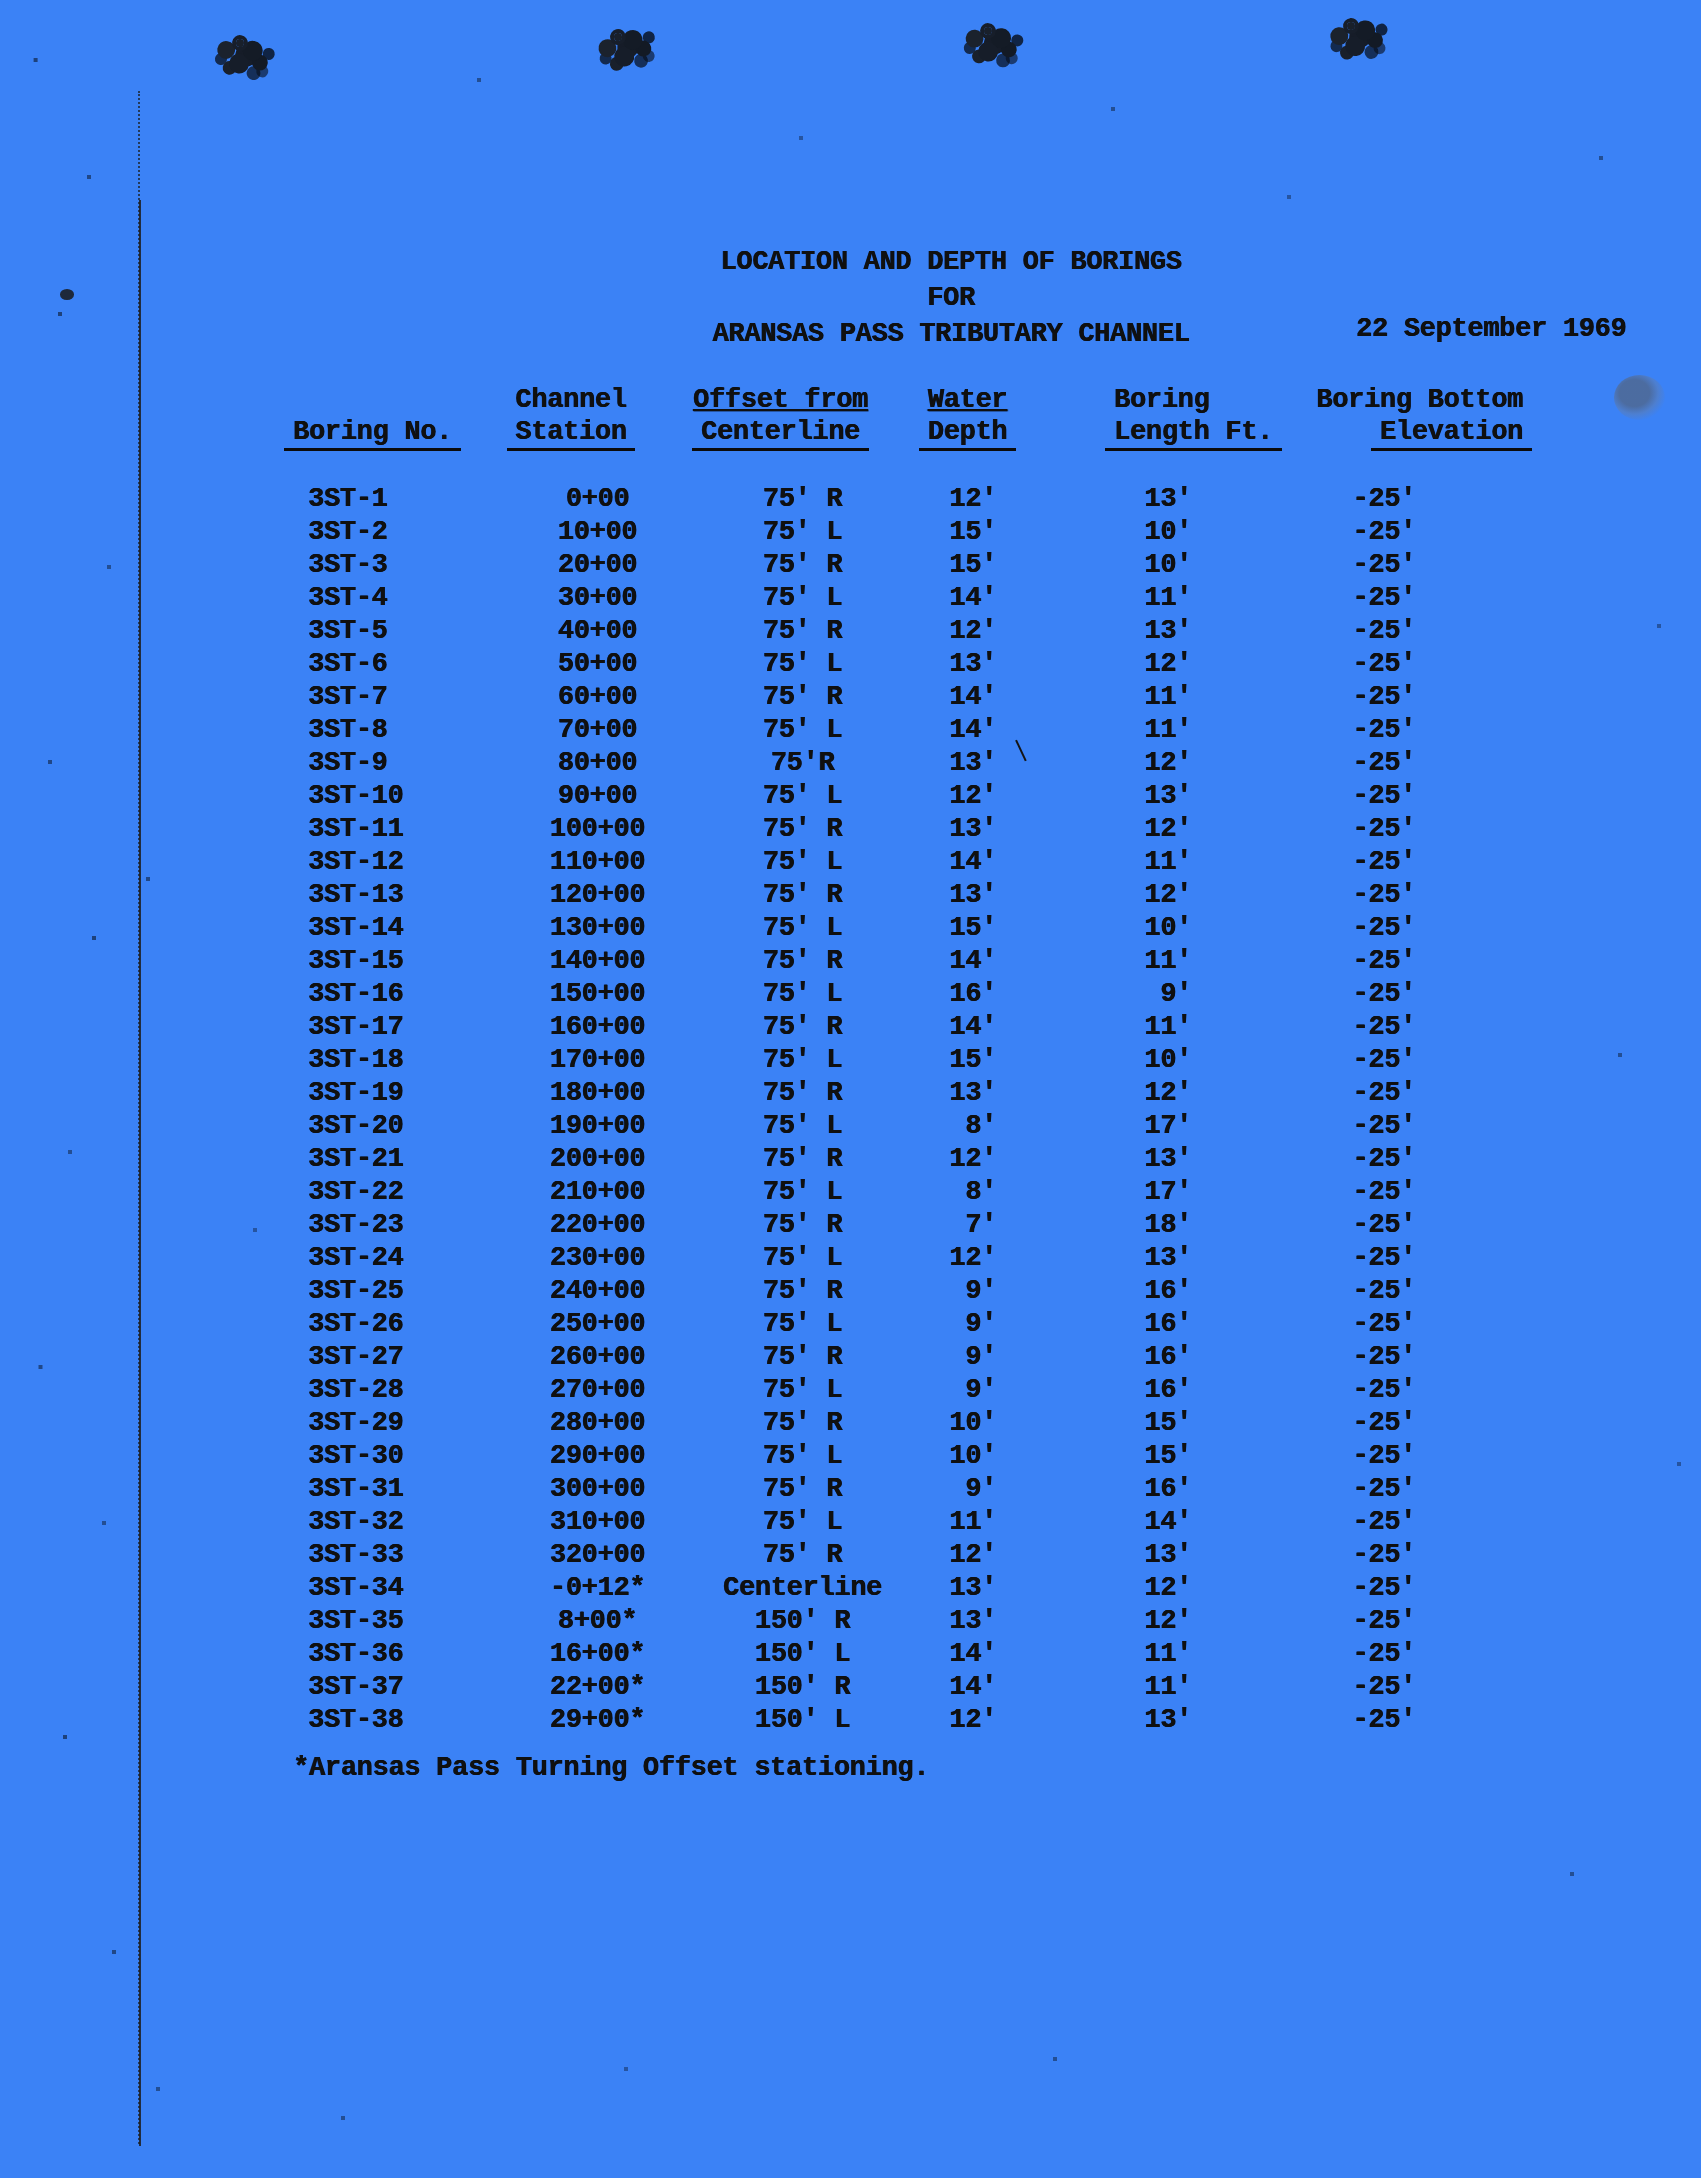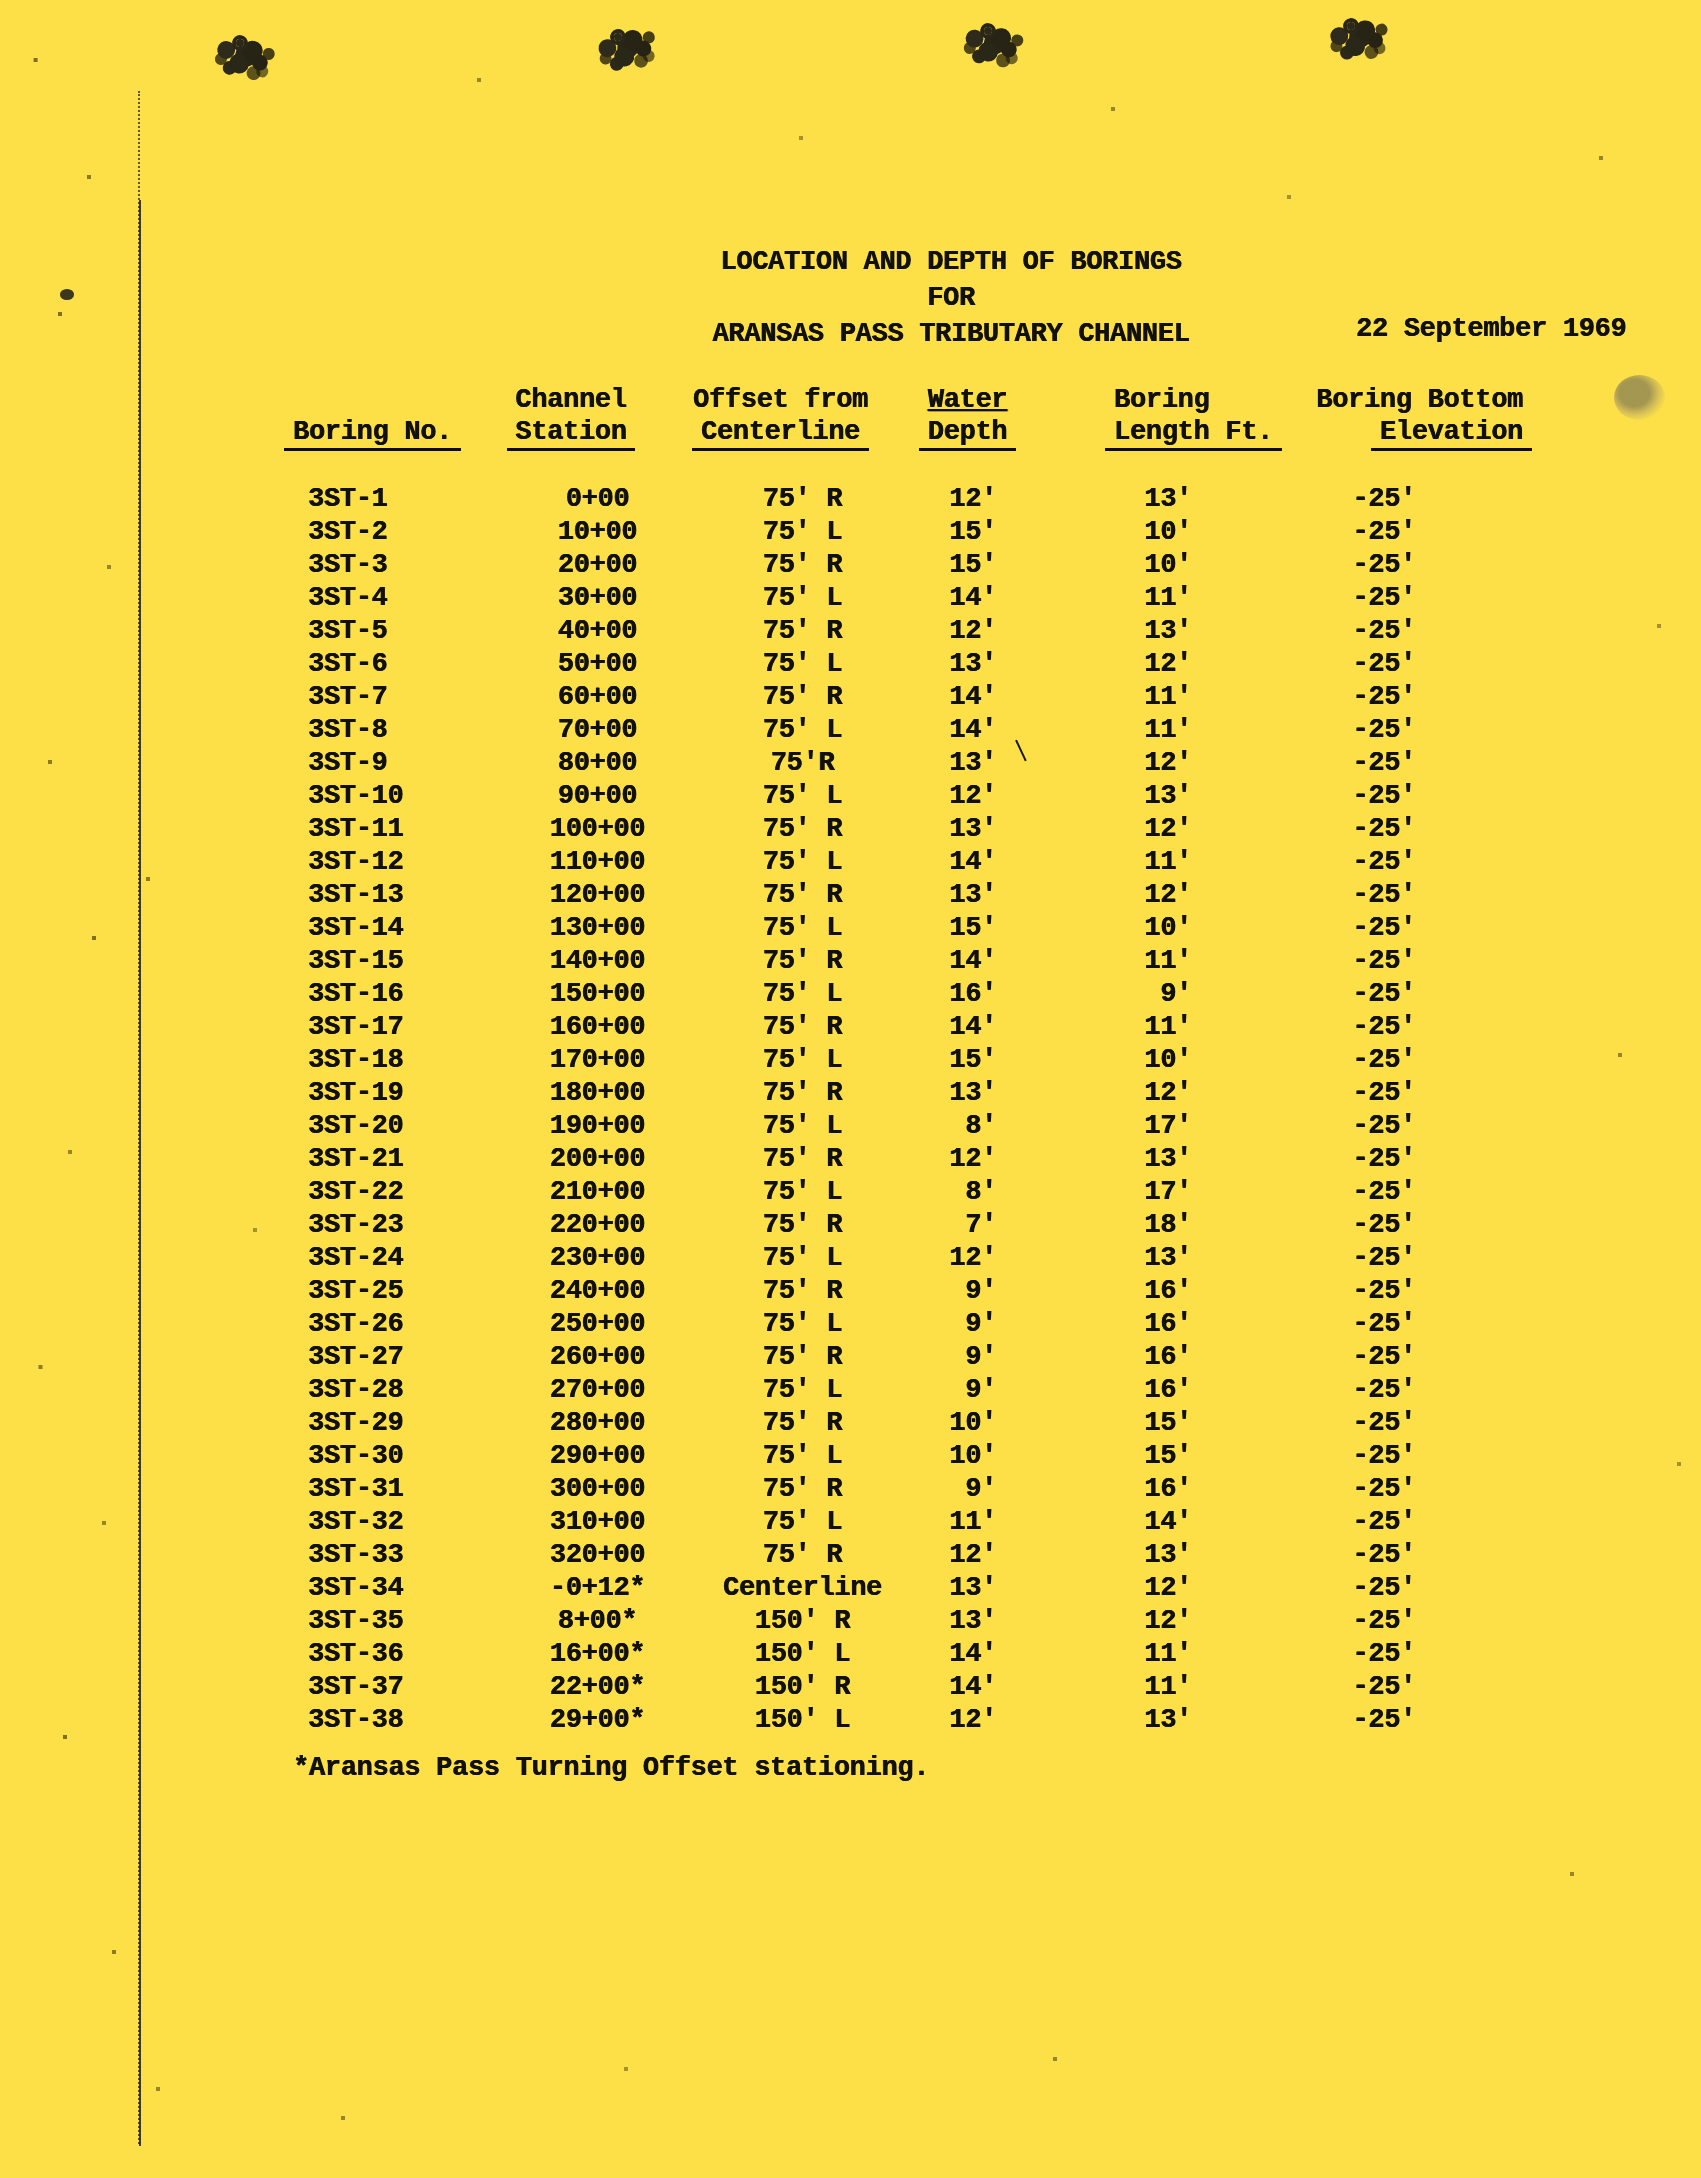--- a/index.html
+++ b/index.html
@@ -1,19 +1,19 @@
 <!DOCTYPE html>
 <html><head>
 <meta charset="utf-8">
 <style>
   html,body{margin:0;padding:0;background:#e8e8e8;}
   .page{
     position:relative;
     width:1702px;height:2179px;
-    background:#fde047;
+    background:#3b82f6;
     overflow:hidden;
     font-family:"Liberation Mono","DejaVu Sans Mono",monospace;
     color:#101010;
   }
   .content{
     position:absolute;inset:0;
     font-weight:bold;
     font-size:27px;
     letter-spacing:-0.3px;
     filter:blur(0.3px);
@@ -22,21 +22,21 @@
   
   .title-block{position:absolute;top:244px;left:629px;width:644px;text-align:center;line-height:36px;}
   .date{position:absolute;top:314px;left:1356px;white-space:nowrap;}
   
   .thead{position:absolute;top:384px;left:0;width:1702px;}
   .hcol{position:absolute;top:0;line-height:32px;}
   .hl1,.hl2{display:block;}
   .u{display:inline-block;border-bottom:3.9px solid #0c0c0c;padding:0 8.8px;margin:0 -8.8px;}
   .hc1{left:293px;width:180px;text-align:left;padding-top:32px;}
   .hc2{left:444px;width:254px;text-align:center;}
-  .hc3{left:673px;width:215px;text-align:center;}
+  .hc3{left:673px;width:215px;text-align:center;text-decoration:underline;}
   .hc4{left:887px;width:161px;text-align:center;text-decoration:underline;}
   .hc5{left:1090px;width:205px;text-align:left;margin-left:24px;}
   .hc6{left:1297px;width:226px;text-align:right;}
   
   .tbody{position:absolute;top:483px;left:0;width:1702px;padding-left:12px;}
   .trow{position:relative;height:33px;line-height:33px;}
   .c{position:absolute;top:0;white-space:pre;}
   .c1{left:296px;width:171px;text-align:left;}
   .c2{left:444px;width:283px;text-align:center;}
   .c3{left:683px;width:215px;text-align:center;}

